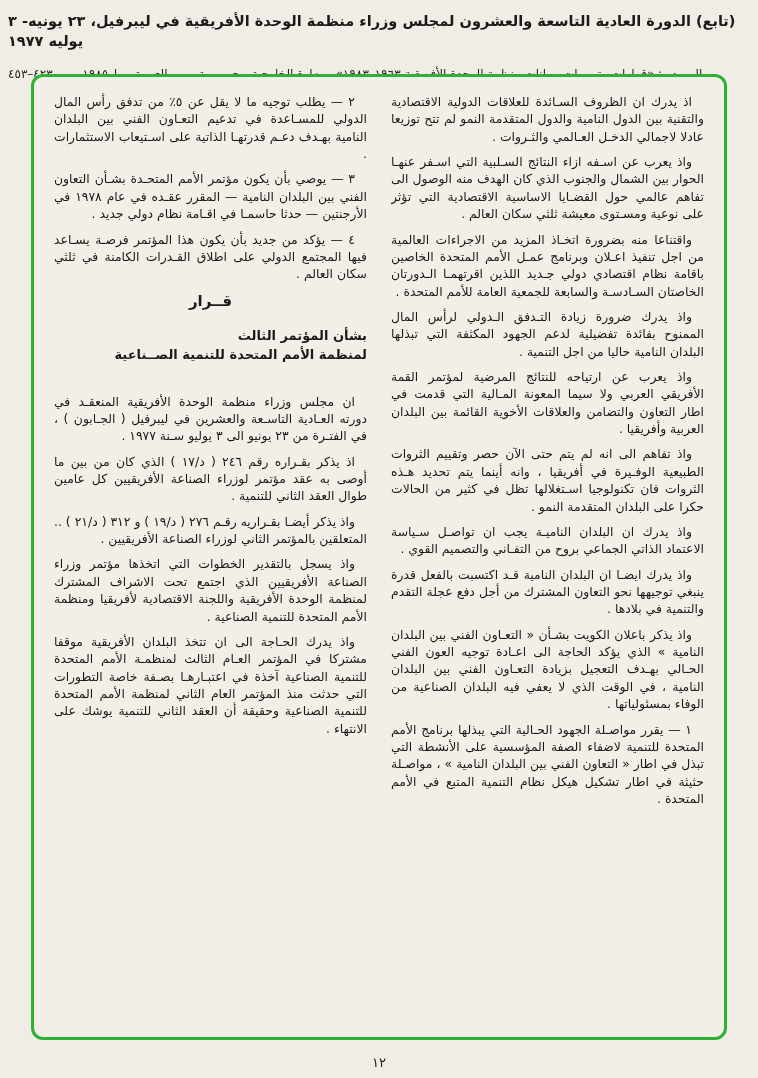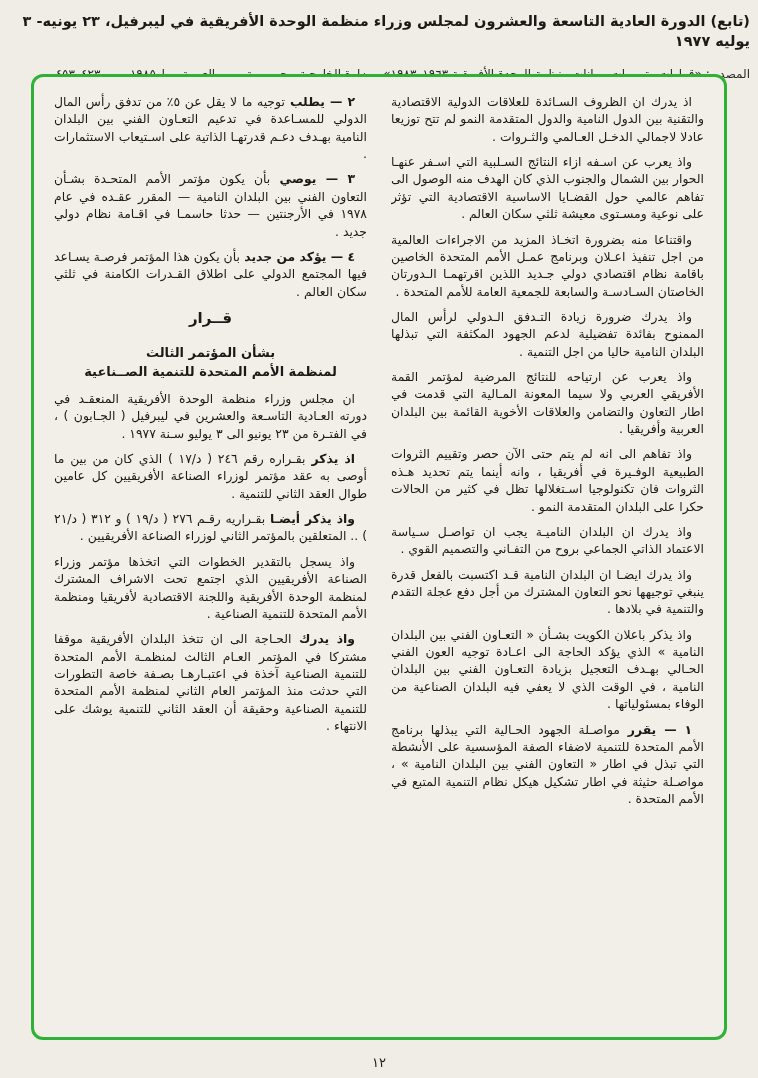--- a/index.html
+++ b/index.html
@@ -7,21 +7,21 @@
   body {
     width: 758px; height: 1078px;
     background: #efede6;
     color: #1b1a17;
     font-family: "DejaVu Sans", sans-serif;
     position: relative;
     overflow: hidden;
   }
   .doc-header {
     position: absolute; top: 12px; left: 8px; right: 8px;
-    text-align: right; direction: rtl;
+    text-align: left; direction: rtl;
   }
   .doc-title { font-size: 14.5px; font-weight: bold; line-height: 1.35; }
   .doc-source { font-size: 12px; margin-top: 16px; color: #2b2a26; }
   .content-box {
     position: absolute; top: 74px; left: 31px;
     width: 696px; height: 966px;
     border: 3px solid #2fb135;
     border-radius: 12px;
     background: #f1efe8;
     padding: 16px 20px 10px 20px;
@@ -30,35 +30,35 @@
     overflow: hidden;
   }
   .col { flex: 1 1 0; overflow: hidden; text-align: justify; }
   .para {
     font-size: 12.4px;
     line-height: 1.4;
     margin: 0 0 8px 0;
     text-indent: 12px;
   }
   .lead::after { content: " "; }
-  .b { font-weight: bold; }
+  .b { font-weight: normal; }
   .ref {
     direction: ltr; text-align: left;
     font-size: 12.5px; letter-spacing: 0.3px;
     margin: 24px 0 20px 0;
   }
   .decision-title {
     text-align: center; font-weight: bold;
     font-size: 15px; margin: 4px 0 14px 0;
     text-indent: 0;
   }
   .decision-subtitle {
-    text-align: center; font-weight: bold;
+    text-align: right; font-weight: bold;
     font-size: 13px; line-height: 1.5;
-    margin: 0 0 8px 0; text-indent: 0;
+    margin: 0 0 28px 0; text-indent: 0;
   }
   .decision-subtitle span { display: block; }
   .page-number {
     position: absolute; bottom: 8px; left: 0; right: 0;
     text-align: center; font-size: 13px;
   }
 </style>
 </head>
 <body>
 

